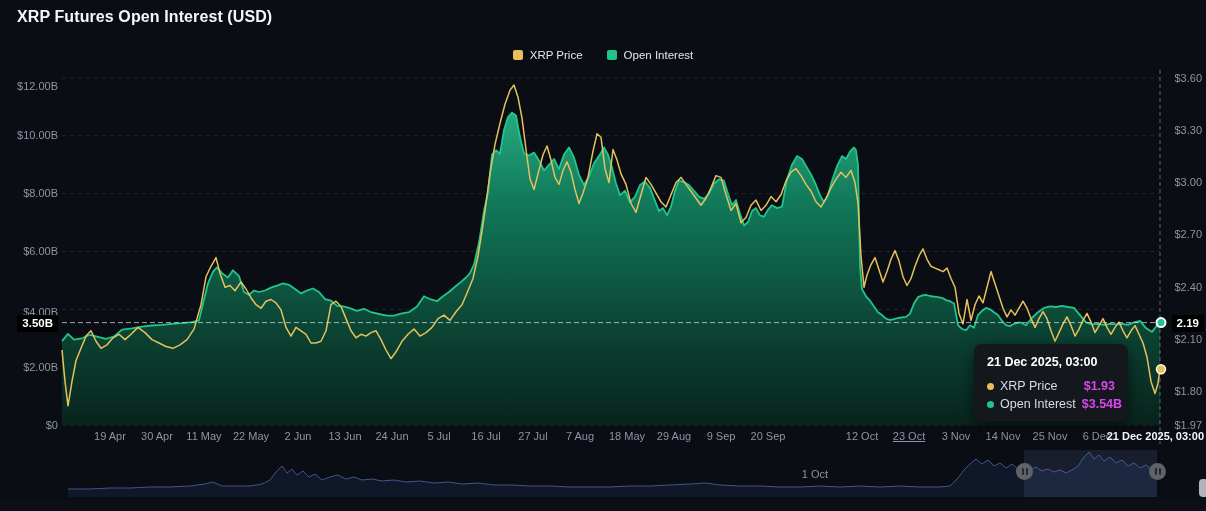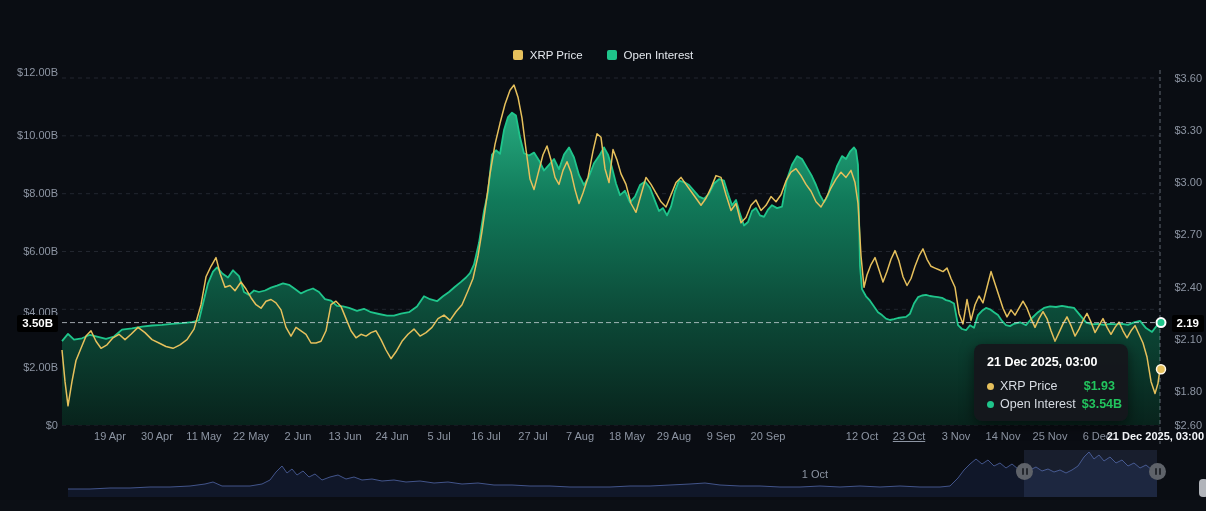--- a/index.html
+++ b/index.html
@@ -21,32 +21,33 @@
   .badge-oi{right:1148px;top:315px;}
   .badge-price{right:2px;top:315px;}
   .xhair-label{position:absolute;right:2px;top:430px;font-size:11px;font-weight:bold;color:#f5f7fa;white-space:nowrap;}
   .tooltip{position:absolute;left:974px;top:344px;width:154px;box-sizing:border-box;
            background:rgba(21,23,28,0.97);border-radius:8px;padding:11px 13px 10px 13px;
            box-shadow:0 4px 14px rgba(0,0,0,.55);z-index:5;}
   .tooltip-title{font-size:12.5px;font-weight:bold;color:#fff;margin-bottom:10px;white-space:nowrap;}
   .tooltip-row{display:flex;align-items:center;gap:6px;margin-top:4px;}
   .tooltip-dot{width:7px;height:7px;border-radius:50%;flex:0 0 auto;}
   .tooltip-label{flex:1;font-size:12.5px;color:#d7dce3;white-space:nowrap;}
-  .tooltip-value{font-size:12.5px;font-weight:bold;color:#22c55e;}
+  .tooltip-value{font-size:12.5px;font-weight:bold;color:#d946ef;}
   .nav-handle{position:absolute;width:17px;height:17px;border-radius:50%;background:#5e6269;
               display:flex;align-items:center;justify-content:center;gap:2px;top:463px;cursor:ew-resize;z-index:6;}
   .nav-handle .bar{width:2px;height:7px;background:#25282e;border-radius:1px;}
   .bottom-strip{position:absolute;left:0;top:500px;width:1206px;height:11px;background:#0c0f15;}
   .scroll-nub{position:absolute;right:-2px;top:479px;width:9px;height:18px;border-radius:4px;background:#c3c7cd;opacity:.9;z-index:7;}
 </style>
 </head>
 <body>
 
 <div class="stage">
 
+  <div class="chart-title">XRP Futures Open Interest (USD)</div>
 
   <div class="legend">
     <div class="legend-item">
       <span class="legend-swatch" id="sw-price" style="background: rgb(230, 192, 92);"></span>
       <span class="legend-label">XRP Price</span>
     </div>
     <div class="legend-item">
       <span class="legend-swatch" id="sw-oi" style="background: rgb(31, 197, 139);"></span>
       <span class="legend-label">Open Interest</span>
     </div>
@@ -71,37 +72,37 @@
       <path d="M62,425 L62,341.1 L68,333.9 L74,339.7 L82,338.3 L90,334.8 L98,336.8 L106,338.8 L114,336.5 L122,329.6 L132,328.4 L142,326.7 L152,325.5 L162,324.9 L172,323.8 L182,323.2 L192,322.1 L199,320.3 L203,303.5 L208,283.3 L213,271.7 L217,267.4 L222,273.2 L228,277.5 L233,270.3 L239,276.1 L244,292.0 L249,294.9 L254,290.5 L259,292.0 L265,290.5 L271,287.6 L277,285.6 L283,283.3 L289,284.8 L295,289.1 L301,293.4 L307,290.5 L313,288.5 L319,292.0 L325,299.2 L331,300.7 L337,305.9 L343,306.4 L349,307.9 L357,310.8 L364,308.8 L371,312.2 L379,314.0 L387,315.7 L394,315.7 L401,313.7 L409,312.2 L417,306.4 L424,296.3 L430,299.2 L437,301.2 L443,296.3 L449,292.0 L455,286.8 L461,281.9 L466,277.5 L470,273.2 L474,264.5 L479,242.8 L484,211.0 L488,192.2 L492,154.6 L496,150.3 L500,153.8 L504,130.1 L508,117.0 L512,112.7 L516,115.6 L520,137.3 L524,153.2 L529,155.5 L534,152.6 L539,160.4 L544,170.5 L549,164.8 L554,159.0 L559,169.1 L564,154.6 L569,147.4 L574,157.5 L579,174.9 L584,185.0 L589,176.3 L594,163.3 L599,156.1 L604,147.4 L608,154.6 L612,167.6 L616,183.5 L620,195.1 L625,190.8 L630,202.3 L635,196.6 L640,185.0 L645,181.5 L650,187.9 L655,200.9 L659,211.0 L663,208.1 L667,215.4 L671,206.7 L675,190.8 L679,180.7 L684,182.1 L689,185.0 L694,190.8 L699,196.6 L704,198.9 L709,193.7 L714,183.5 L719,179.2 L724,180.7 L728,193.7 L732,205.2 L736,200.0 L740,213.9 L744,225.5 L748,222.0 L752,211.0 L756,208.1 L760,215.4 L764,216.8 L768,209.6 L772,205.2 L777,208.1 L782,206.7 L787,179.2 L792,164.8 L797,156.1 L802,159.0 L807,167.6 L812,176.3 L816,185.0 L820,195.1 L824,202.3 L828,195.1 L832,180.7 L837,166.2 L842,156.1 L846,159.0 L850,151.7 L854,147.4 L856,150.3 L858,164.8 L860,266.0 L862,289.1 L866,296.3 L870,300.7 L874,306.4 L878,312.2 L882,315.1 L886,318.6 L890,320.0 L894,319.2 L898,318.0 L902,317.4 L906,316.9 L910,313.7 L914,303.5 L918,297.2 L922,295.5 L926,294.9 L930,296.0 L934,296.6 L938,297.2 L942,297.8 L946,300.1 L950,301.2 L954,303.5 L958,325.2 L962,329.0 L966,330.2 L970,325.2 L974,327.8 L978,315.1 L982,310.8 L986,307.9 L990,309.3 L994,312.2 L998,315.1 L1002,320.9 L1006,325.2 L1010,326.1 L1014,323.8 L1020,322.3 L1026,325.2 L1032,318.0 L1038,312.2 L1044,307.9 L1050,306.4 L1056,307.0 L1062,305.9 L1068,307.0 L1074,307.9 L1080,315.1 L1086,322.3 L1092,324.4 L1098,323.8 L1104,324.9 L1110,323.8 L1116,324.4 L1122,323.8 L1128,324.9 L1134,322.3 L1140,320.9 L1146,328.1 L1152,331.9 L1156,326.7 L1160,322.6 L1160,425 Z" fill="url(#gOI)"></path>
       <polyline points="62,341.1 68,333.9 74,339.7 82,338.3 90,334.8 98,336.8 106,338.8 114,336.5 122,329.6 132,328.4 142,326.7 152,325.5 162,324.9 172,323.8 182,323.2 192,322.1 199,320.3 203,303.5 208,283.3 213,271.7 217,267.4 222,273.2 228,277.5 233,270.3 239,276.1 244,292.0 249,294.9 254,290.5 259,292.0 265,290.5 271,287.6 277,285.6 283,283.3 289,284.8 295,289.1 301,293.4 307,290.5 313,288.5 319,292.0 325,299.2 331,300.7 337,305.9 343,306.4 349,307.9 357,310.8 364,308.8 371,312.2 379,314.0 387,315.7 394,315.7 401,313.7 409,312.2 417,306.4 424,296.3 430,299.2 437,301.2 443,296.3 449,292.0 455,286.8 461,281.9 466,277.5 470,273.2 474,264.5 479,242.8 484,211.0 488,192.2 492,154.6 496,150.3 500,153.8 504,130.1 508,117.0 512,112.7 516,115.6 520,137.3 524,153.2 529,155.5 534,152.6 539,160.4 544,170.5 549,164.8 554,159.0 559,169.1 564,154.6 569,147.4 574,157.5 579,174.9 584,185.0 589,176.3 594,163.3 599,156.1 604,147.4 608,154.6 612,167.6 616,183.5 620,195.1 625,190.8 630,202.3 635,196.6 640,185.0 645,181.5 650,187.9 655,200.9 659,211.0 663,208.1 667,215.4 671,206.7 675,190.8 679,180.7 684,182.1 689,185.0 694,190.8 699,196.6 704,198.9 709,193.7 714,183.5 719,179.2 724,180.7 728,193.7 732,205.2 736,200.0 740,213.9 744,225.5 748,222.0 752,211.0 756,208.1 760,215.4 764,216.8 768,209.6 772,205.2 777,208.1 782,206.7 787,179.2 792,164.8 797,156.1 802,159.0 807,167.6 812,176.3 816,185.0 820,195.1 824,202.3 828,195.1 832,180.7 837,166.2 842,156.1 846,159.0 850,151.7 854,147.4 856,150.3 858,164.8 860,266.0 862,289.1 866,296.3 870,300.7 874,306.4 878,312.2 882,315.1 886,318.6 890,320.0 894,319.2 898,318.0 902,317.4 906,316.9 910,313.7 914,303.5 918,297.2 922,295.5 926,294.9 930,296.0 934,296.6 938,297.2 942,297.8 946,300.1 950,301.2 954,303.5 958,325.2 962,329.0 966,330.2 970,325.2 974,327.8 978,315.1 982,310.8 986,307.9 990,309.3 994,312.2 998,315.1 1002,320.9 1006,325.2 1010,326.1 1014,323.8 1020,322.3 1026,325.2 1032,318.0 1038,312.2 1044,307.9 1050,306.4 1056,307.0 1062,305.9 1068,307.0 1074,307.9 1080,315.1 1086,322.3 1092,324.4 1098,323.8 1104,324.9 1110,323.8 1116,324.4 1122,323.8 1128,324.9 1134,322.3 1140,320.9 1146,328.1 1152,331.9 1156,326.7 1160,322.6" fill="none" stroke="#1fc58b" stroke-width="1.8" stroke-linejoin="round"></polyline>
       <polyline points="62,350.0 65,381.4 68,405.8 72,381.4 76,360.5 81,348.3 86,336.1 91,330.8 96,341.3 101,348.3 107,344.8 113,337.8 119,334.3 125,339.6 131,334.3 138,327.4 145,332.6 152,339.6 159,343.0 166,346.5 173,348.3 180,344.8 187,339.6 194,329.1 201,304.7 206,276.8 211,266.3 216,257.6 220,273.3 225,287.2 230,285.5 235,290.7 241,282.0 246,289.0 251,297.7 256,304.7 261,308.2 266,301.2 271,299.5 276,302.9 281,309.9 286,327.4 291,336.1 296,327.4 301,330.8 306,334.3 311,343.0 316,343.0 321,341.3 326,330.8 331,304.7 336,301.2 341,306.4 346,318.6 351,330.8 356,337.8 361,334.3 366,336.1 371,332.6 376,330.8 381,339.6 386,350.0 391,358.7 396,351.8 402,341.3 408,334.3 414,329.1 420,336.1 426,332.6 432,327.4 438,318.6 444,315.1 450,320.4 456,311.7 462,304.7 468,290.7 473,278.5 478,255.9 482,231.4 486,203.5 490,173.9 495,144.3 500,123.3 505,104.2 510,90.2 514,85.0 518,97.2 522,118.1 526,149.5 530,179.1 534,189.6 538,173.9 543,154.7 547,146.0 551,160.0 555,177.4 559,184.4 563,170.4 567,161.7 571,172.2 575,189.6 579,203.5 583,193.1 588,177.4 593,151.2 597,133.8 601,137.3 605,168.7 609,182.6 613,149.5 617,160.0 621,173.9 626,184.4 631,203.5 636,212.3 641,194.8 646,177.4 651,184.4 656,193.1 661,201.8 666,207.0 671,194.8 676,182.6 681,177.4 686,184.4 691,191.3 696,198.3 701,205.3 706,198.3 711,187.9 716,175.6 721,177.4 726,194.8 731,210.5 736,203.5 741,222.7 746,217.5 751,205.3 756,200.1 761,210.5 766,205.3 771,196.6 776,201.8 781,194.8 786,180.9 791,172.2 796,168.7 801,175.6 806,184.4 811,191.3 816,201.8 821,207.0 826,198.3 831,187.9 836,179.1 841,172.2 846,177.4 851,170.4 855,182.6 858,203.5 861,255.9 864,287.2 867,275.0 871,264.6 875,257.6 879,269.8 883,282.0 887,271.6 891,259.3 895,250.6 899,261.1 903,276.8 907,285.5 911,278.5 915,266.3 919,255.9 923,248.9 927,259.3 931,266.3 935,268.1 939,269.8 943,271.6 947,268.1 951,278.5 955,287.2 959,313.4 963,323.9 967,299.5 971,320.4 975,304.7 979,296.0 983,302.9 987,287.2 991,271.6 995,283.8 999,296.0 1003,308.2 1007,316.9 1011,309.9 1015,315.1 1019,308.2 1023,301.2 1027,308.2 1031,318.6 1035,327.4 1039,318.6 1043,311.7 1047,318.6 1051,330.8 1055,341.3 1059,332.6 1063,323.9 1067,316.9 1071,325.6 1075,336.1 1079,329.1 1083,320.4 1087,313.4 1091,322.1 1095,332.6 1099,325.6 1103,318.6 1107,327.4 1111,334.3 1115,327.4 1119,322.1 1123,330.8 1127,337.8 1131,330.8 1135,325.6 1139,334.3 1143,343.0 1147,357.0 1151,381.4 1155,393.6 1158,383.2 1160,369.2" fill="none" stroke="#e6c05c" stroke-width="1.5" stroke-linejoin="round"></polyline>
       <line x1="62" y1="322.6" x2="1166" y2="322.6" stroke="rgba(222,229,236,0.7)" stroke-width="1" stroke-dasharray="5,3"></line>
       <line x1="1160" y1="70" x2="1160" y2="444" stroke="rgba(170,180,195,0.55)" stroke-width="1" stroke-dasharray="4,3"></line>
       <circle cx="1161" cy="322.6" r="4.5" fill="#1fc58b" stroke="#ffffff" stroke-width="2"></circle>
       <circle cx="1161" cy="369.2" r="4.5" fill="#e6c05c" stroke="#fff7e6" stroke-width="1.5"></circle>
     </svg>
 
   <div id="yLeft">
-      <div class="axis-label yl" style="top: 66px;">$12.00B</div>
+      <div class="axis-label yl" style="top: 80px;">$12.00B</div>
       <div class="axis-label yl" style="top: 129px;">$10.00B</div>
       <div class="axis-label yl" style="top: 187px;">$8.00B</div>
       <div class="axis-label yl" style="top: 245px;">$6.00B</div>
       <div class="axis-label yl" style="top: 306px;">$4.00B</div>
       <div class="axis-label yl" style="top: 361px;">$2.00B</div>
       <div class="axis-label yl" style="top: 419px;">$0</div>
     </div>
   <div id="yRight">
       <div class="axis-label yr" style="top: 72px;">$3.60</div>
       <div class="axis-label yr" style="top: 124px;">$3.30</div>
       <div class="axis-label yr" style="top: 176px;">$3.00</div>
       <div class="axis-label yr" style="top: 228px;">$2.70</div>
       <div class="axis-label yr" style="top: 281px;">$2.40</div>
       <div class="axis-label yr" style="top: 333px; text-align: right;">$2.10</div>
       <div class="axis-label yr" style="top: 385px;">$1.80</div>
-      <div class="axis-label yr" style="top: 419px;">$2.60</div>
+      <div class="axis-label yr" style="top: 419px;">$1.97</div>
     </div>
   <div id="xAxis">
       <div class="axis-label xt" style="left: 110px;">19 Apr</div>
       <div class="axis-label xt" style="left: 157px;">30 Apr</div>
       <div class="axis-label xt" style="left: 204px;">11 May</div>
       <div class="axis-label xt" style="left: 251px;">22 May</div>
       <div class="axis-label xt" style="left: 298px;">2 Jun</div>
       <div class="axis-label xt" style="left: 345px;">13 Jun</div>
       <div class="axis-label xt" style="left: 392px;">24 Jun</div>
       <div class="axis-label xt" style="left: 439px;">5 Jul</div>

